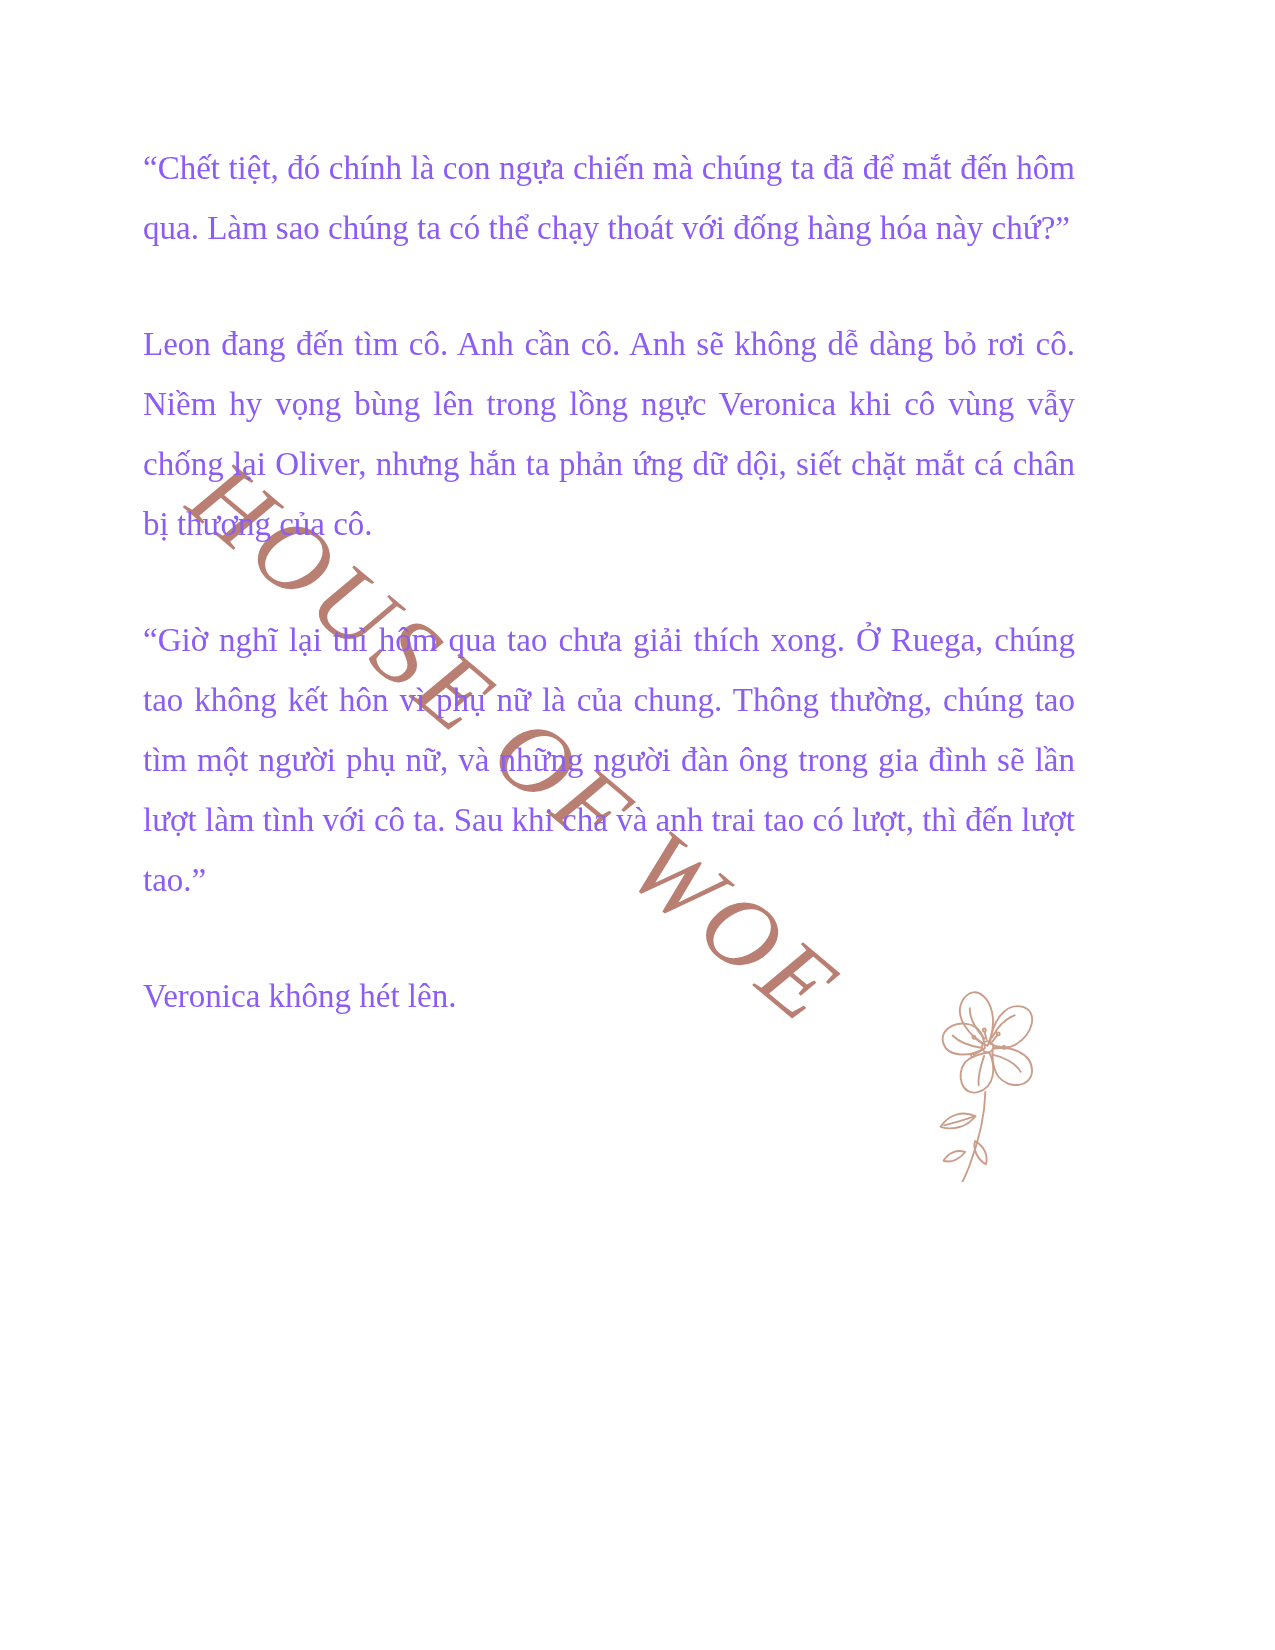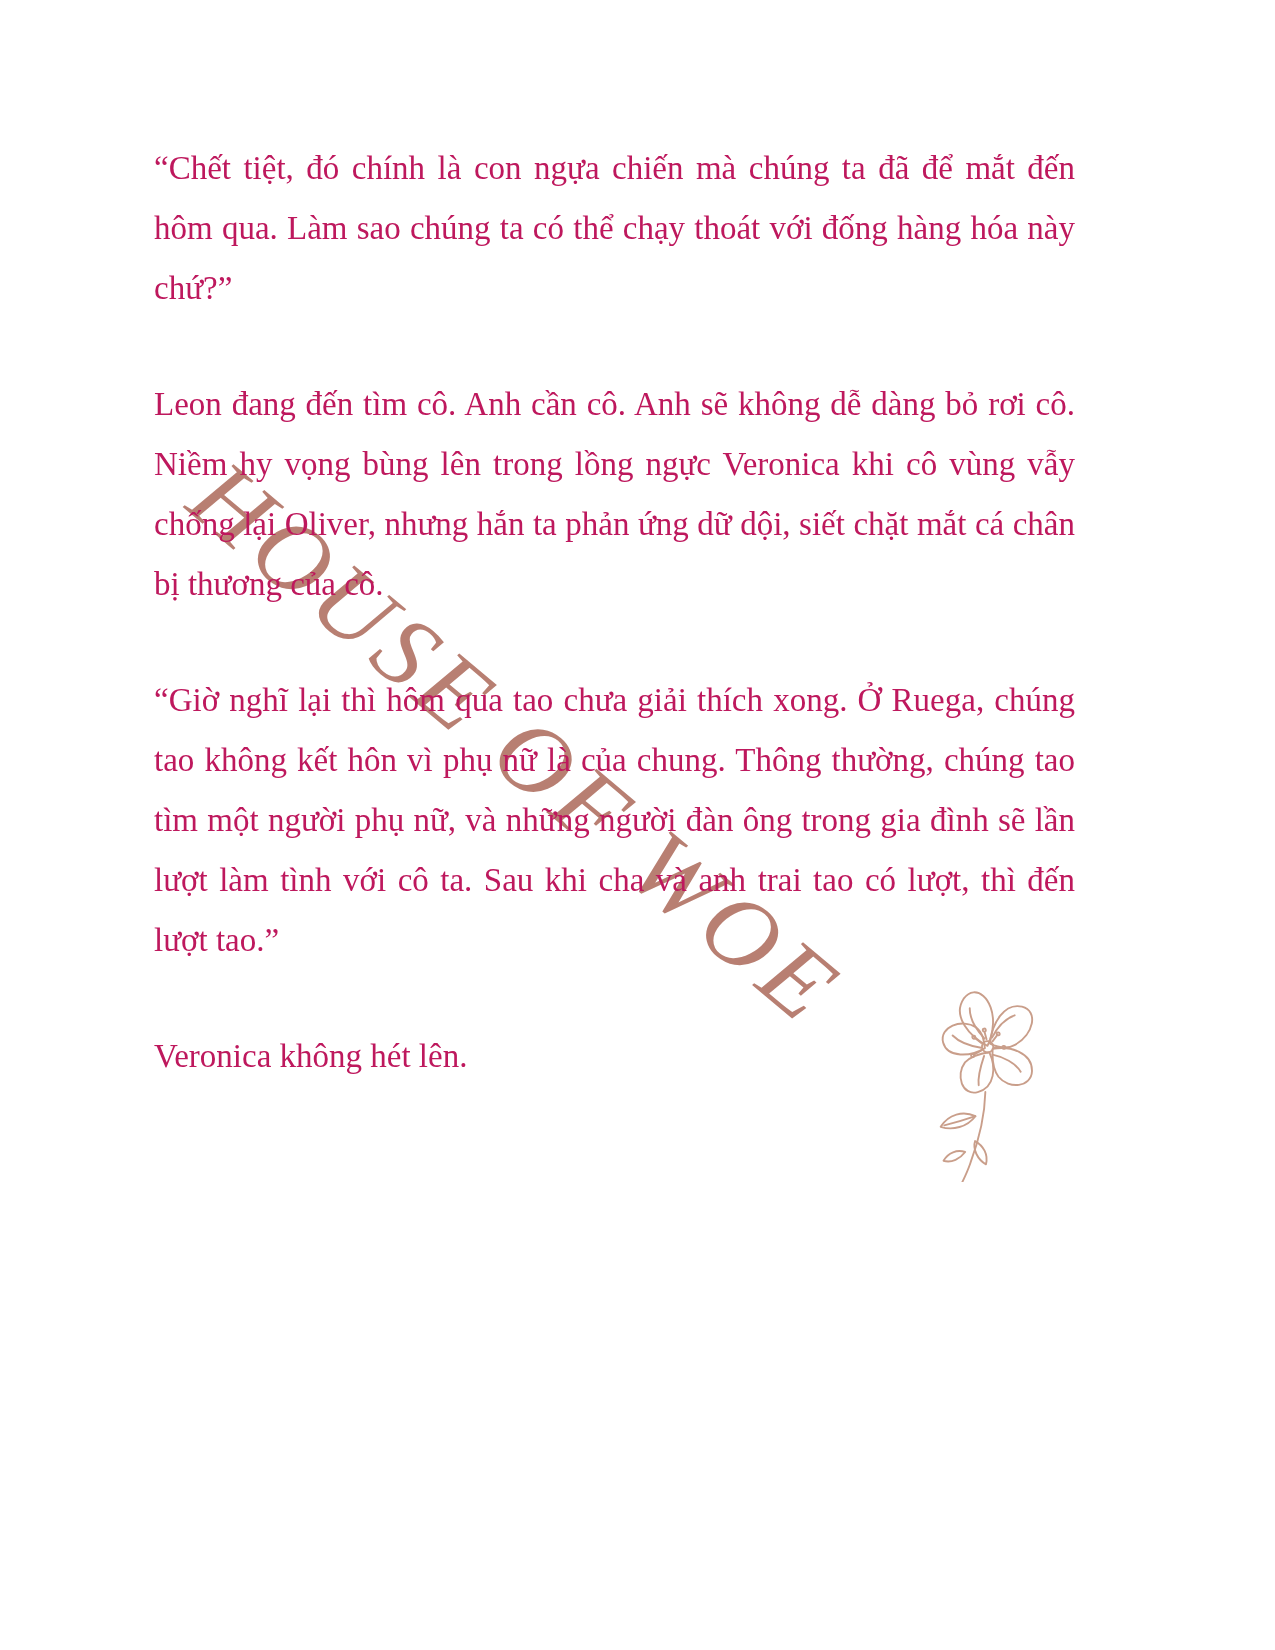--- a/index.html
+++ b/index.html
@@ -40,24 +40,24 @@
     top: 972px;
     opacity: 0.9;
   }
   .content {
     position: relative;
     z-index: 1;
     padding: 138px 0 0 143px;
     width: 932px;
   }
   .content p {
-    margin: 0 0 56px 11px;
+    margin: 0 0 56px 0;
     font-size: 33px;
     line-height: 60px;
-    color: #be185d;
+    color: #8b5cf6;
     text-align: justify;
   }
   .content p:last-child {
     text-align: left;
   }
 </style>
 </head>
 <body>
 
 <div class="page">

